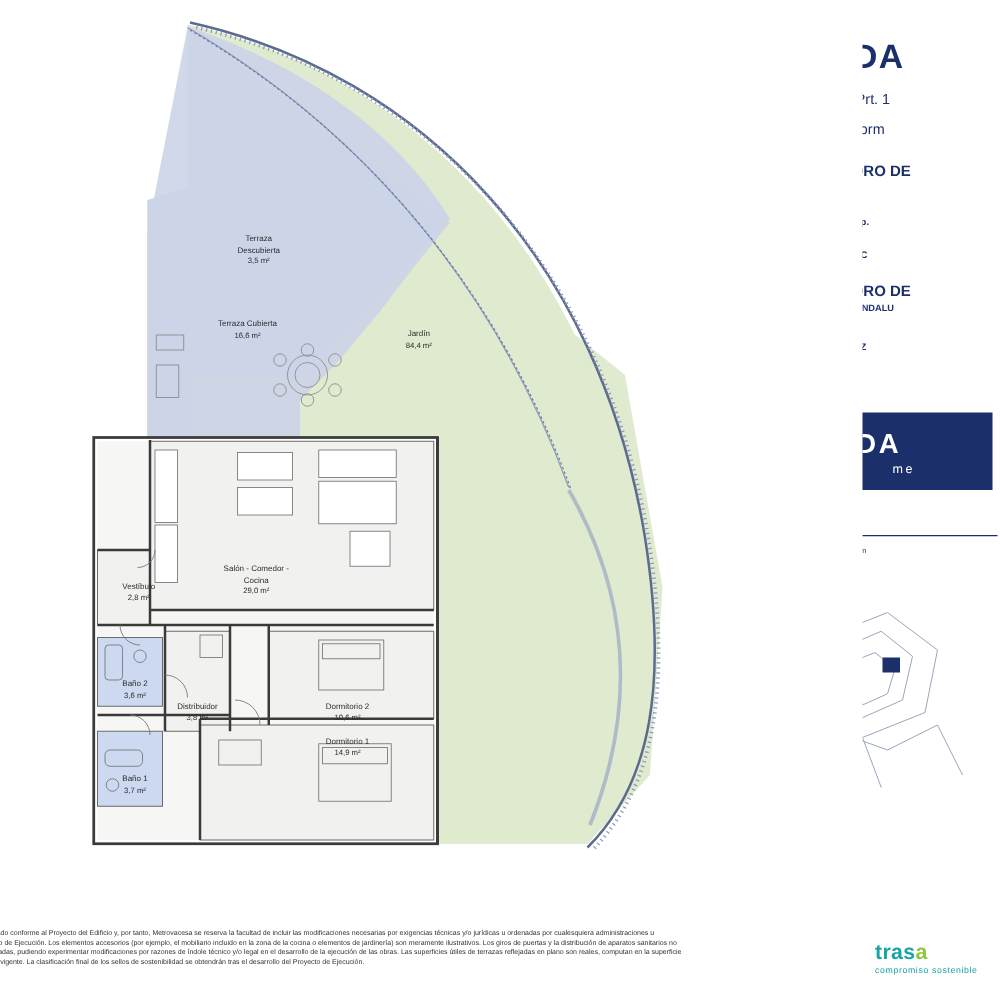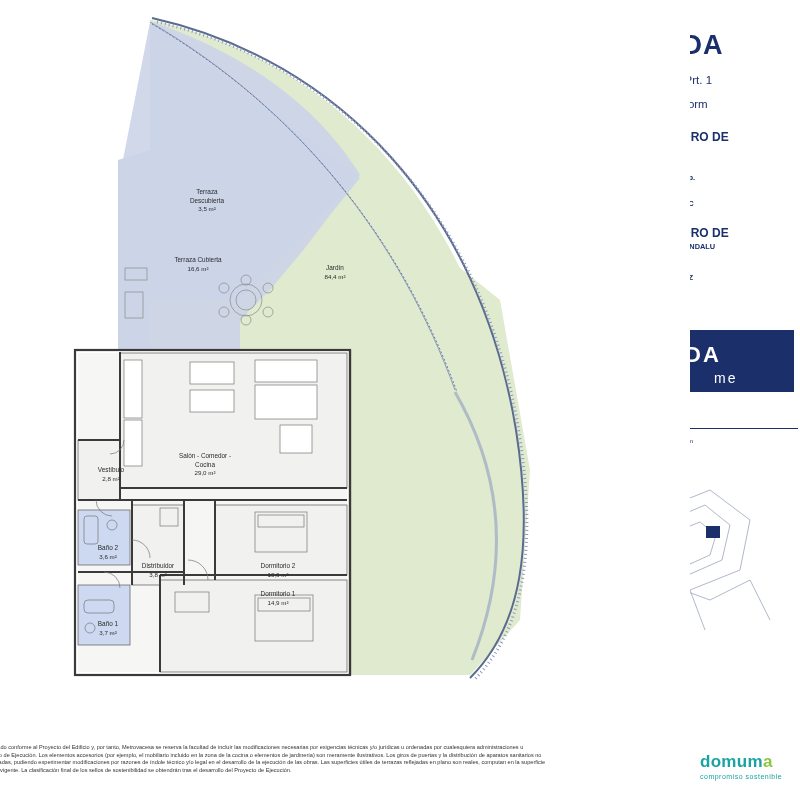--- a/index.html
+++ b/index.html
@@ -64,21 +64,21 @@
   .logo-box{
     position:absolute;left:-96px;top:330px;width:200px;height:62px;
     background:#1b2f6b;
   }
   .logo-box .lg{
     position:absolute;left:50%;top:12px;transform:translateX(-50%);
     color:#fff;font-size:22px;font-weight:bold;letter-spacing:2px;
   }
   .logo-box .lg2{
     position:absolute;left:60%;top:40px;
-    color:#fff;font-size:14px;letter-spacing:2px;
+    color:#fff;font-size:10px;letter-spacing:2px;
   }
   .scalebar{position:absolute;left:-32px;top:428px;width:140px;}
   .scalebar i{display:block;height:1px;background:#1b2f6b;}
   .scalebar span{font-size:6px;color:#1b2f6b;}
 
   
   .minimap{
     position:absolute;left:-40px;top:480px;width:150px;height:170px;
   }
   .minimap svg{position:absolute;left:0;top:0;}
@@ -316,17 +316,17 @@
       </svg>
     </div>
   </div>
 
   <div class="legal-bottom" style="white-space:pre-line;">do elaborado conforme al Proyecto del Edificio y, por tanto, Metrovacesa se reserva la facultad de incluir las modificaciones necesarias por exigencias técnicas y/o jurídicas u ordenadas por cualesquiera administraciones u
 al Proyecto de Ejecución. Los elementos accesorios (por ejemplo, el mobiliario incluido en la zona de la cocina o elementos de jardinería) son meramente ilustrativos. Los giros de puertas y la distribución de aparatos sanitarios no
 n aproximadas, pudiendo experimentar modificaciones por razones de índole técnico y/o legal en el desarrollo de la ejecución de las obras. Las superficies útiles de terrazas reflejadas en plano son reales, computan en la superficie
 normativa vigente. La clasificación final de los sellos de sostenibilidad se obtendrán tras el desarrollo del Proyecto de Ejecución.</div>
 
   <div class="domum">
-    <div class="d1"><span>domum</span><b>a</b></div>
+    <div class="d1"><span>tras</span><b>a</b></div>
     <div class="d2">compromiso sostenible</div>
   </div>
 
 </div>
 
 </body></html>

